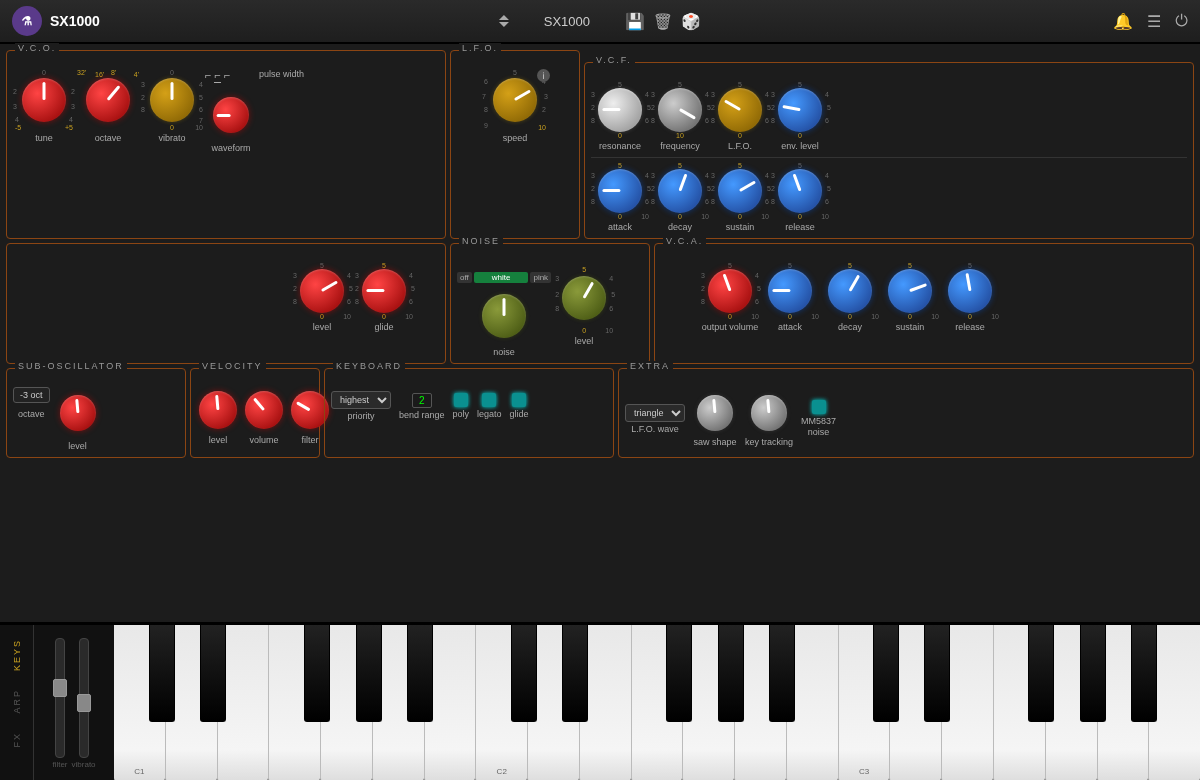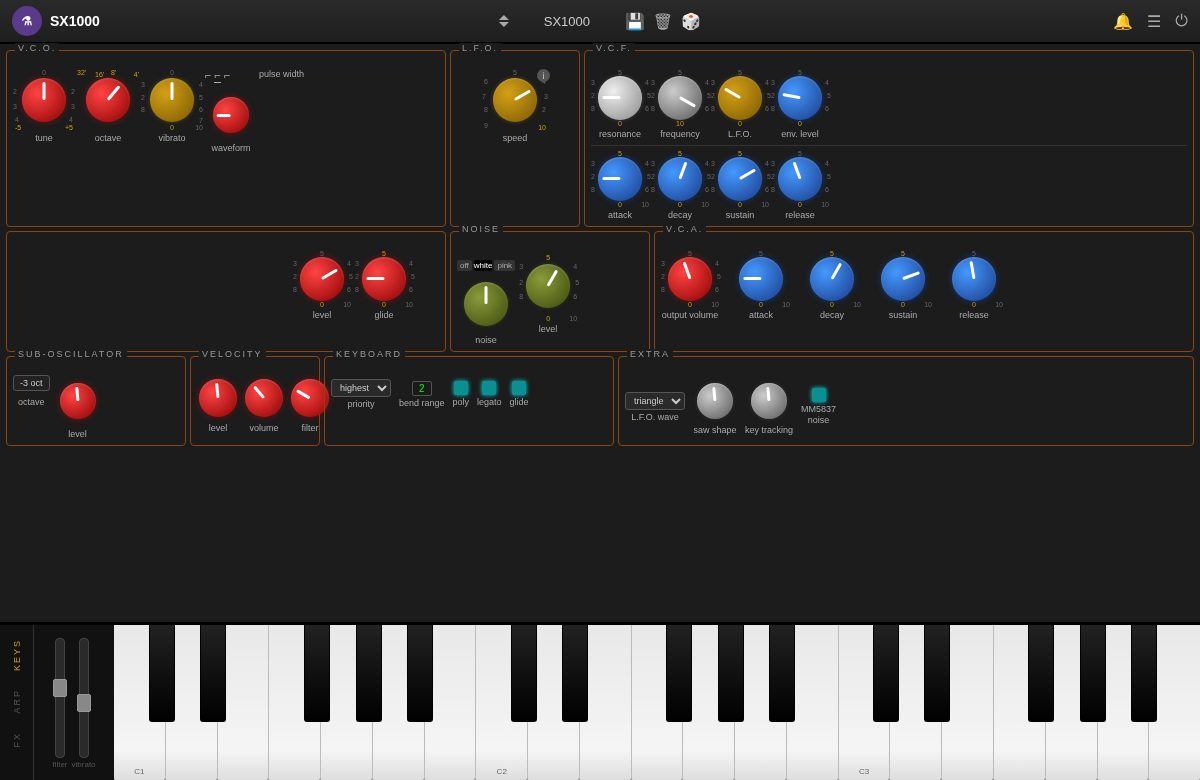--- a/index.html
+++ b/index.html
@@ -370,21 +370,21 @@
             <div style="position: absolute; right: -4px; top: 0px; cursor: pointer; font-size: 9px; display: flex; align-items: center; justify-content: center; color: rgb(204, 204, 204); border-radius: 50%; background: rgb(85, 85, 85); width: 13px; height: 13px; z-index: 5;">ℹ</div>
             <div class="knob knob-gold">
               <div class="knob-indicator" style="transform: translateX(-50%) rotate(60deg);"></div>
             </div>
           </div>
           <span class="knob-label">speed</span>
         </div>
       </div>
     </div>
 
-    <div class="brown-border" style="flex:1;">
+    <div class="brown-border" style="flex:1;margin-top:12px;">
       <span class="brown-label">V.C.F.</span>
       <div style="display:flex; gap:2px; align-items:flex-start; margin-top:4px;">
 
         <div class="flex-col">
           <div style="position:relative; width:58px; height:58px; display:flex; align-items:center; justify-content:center;">
             <div style="position:absolute; font-size:7px; color:#666; top:0; left:50%;transform:translateX(-50%);">5</div>
             <div style="position:absolute; font-size:7px; color:#666; right:0; top:18%;">4</div>
             <div style="position:absolute; font-size:7px; color:#666; right:-2px; top:40%;">5</div>
             <div style="position:absolute; font-size:7px; color:#666; right:0; top:62%;">6</div>
             <div style="position:absolute; font-size:7px; color:#666; left:0; top:18%;">3</div>
@@ -570,21 +570,21 @@
       </div>
     </div>
 
     <div class="brown-border" style="width:200px;">
       <span class="brown-label">NOISE</span>
       <div style="display:flex; gap:4px; align-items:flex-start; margin-top:4px;">
 
         <div class="flex-col">
           <div style="display:flex; gap:2px; font-size:8px; color:#aaa; margin-top:10px;">
             <span style="padding:1px 3px; background:#333; border-radius:2px; cursor:pointer;">off</span>
-            <span style="padding:1px 0; background:#000000; color:#fff; border-radius:2px; cursor:pointer;">white</span>
+            <span style="padding:1px 18px; background:#15803d; color:#fff; border-radius:2px; cursor:pointer;">white</span>
             <span style="padding:1px 3px; background:#333; border-radius:2px; cursor:pointer;">pink</span>
           </div>
           <div style="position:relative; width:58px; height:58px; display:flex; align-items:center; justify-content:center; margin-top:2px;">
             <div class="knob knob-olive">
               <div class="knob-indicator" style="transform: translateX(-50%) rotate(0deg);"></div>
             </div>
           </div>
           <span class="knob-label">noise</span>
         </div>
 
@@ -603,21 +603,21 @@
               <div class="knob-indicator" style="transform: translateX(-50%) rotate(30deg);"></div>
             </div>
           </div>
           <span class="knob-label">level</span>
         </div>
       </div>
     </div>
 
     <div class="brown-border" style="flex:1;">
       <span class="brown-label">V.C.A.</span>
-      <div style="display:flex; gap:13px; align-items:center; margin-top:4px;">
+      <div style="display:flex; gap:2px; align-items:center; margin-top:4px;margin-left:40px;">
 
         <div class="flex-col">
           <div style="position:relative; width:58px; height:58px; display:flex; align-items:center; justify-content:center;">
             <div style="position:absolute; font-size:7px; color:#666; top:0; left:50%;transform:translateX(-50%);">5</div>
             <div style="position:absolute; font-size:7px; color:#666; right:0; top:18%;">4</div>
             <div style="position:absolute; font-size:7px; color:#666; right:-2px; top:40%;">5</div>
             <div style="position:absolute; font-size:7px; color:#666; right:0; top:62%;">6</div>
             <div style="position:absolute; font-size:7px; color:#666; left:0; top:18%;">3</div>
             <div style="position:absolute; font-size:7px; color:#666; left:0; top:40%;">2</div>
             <div style="position:absolute; font-size:7px; color:#666; left:0; top:62%;">8</div>

